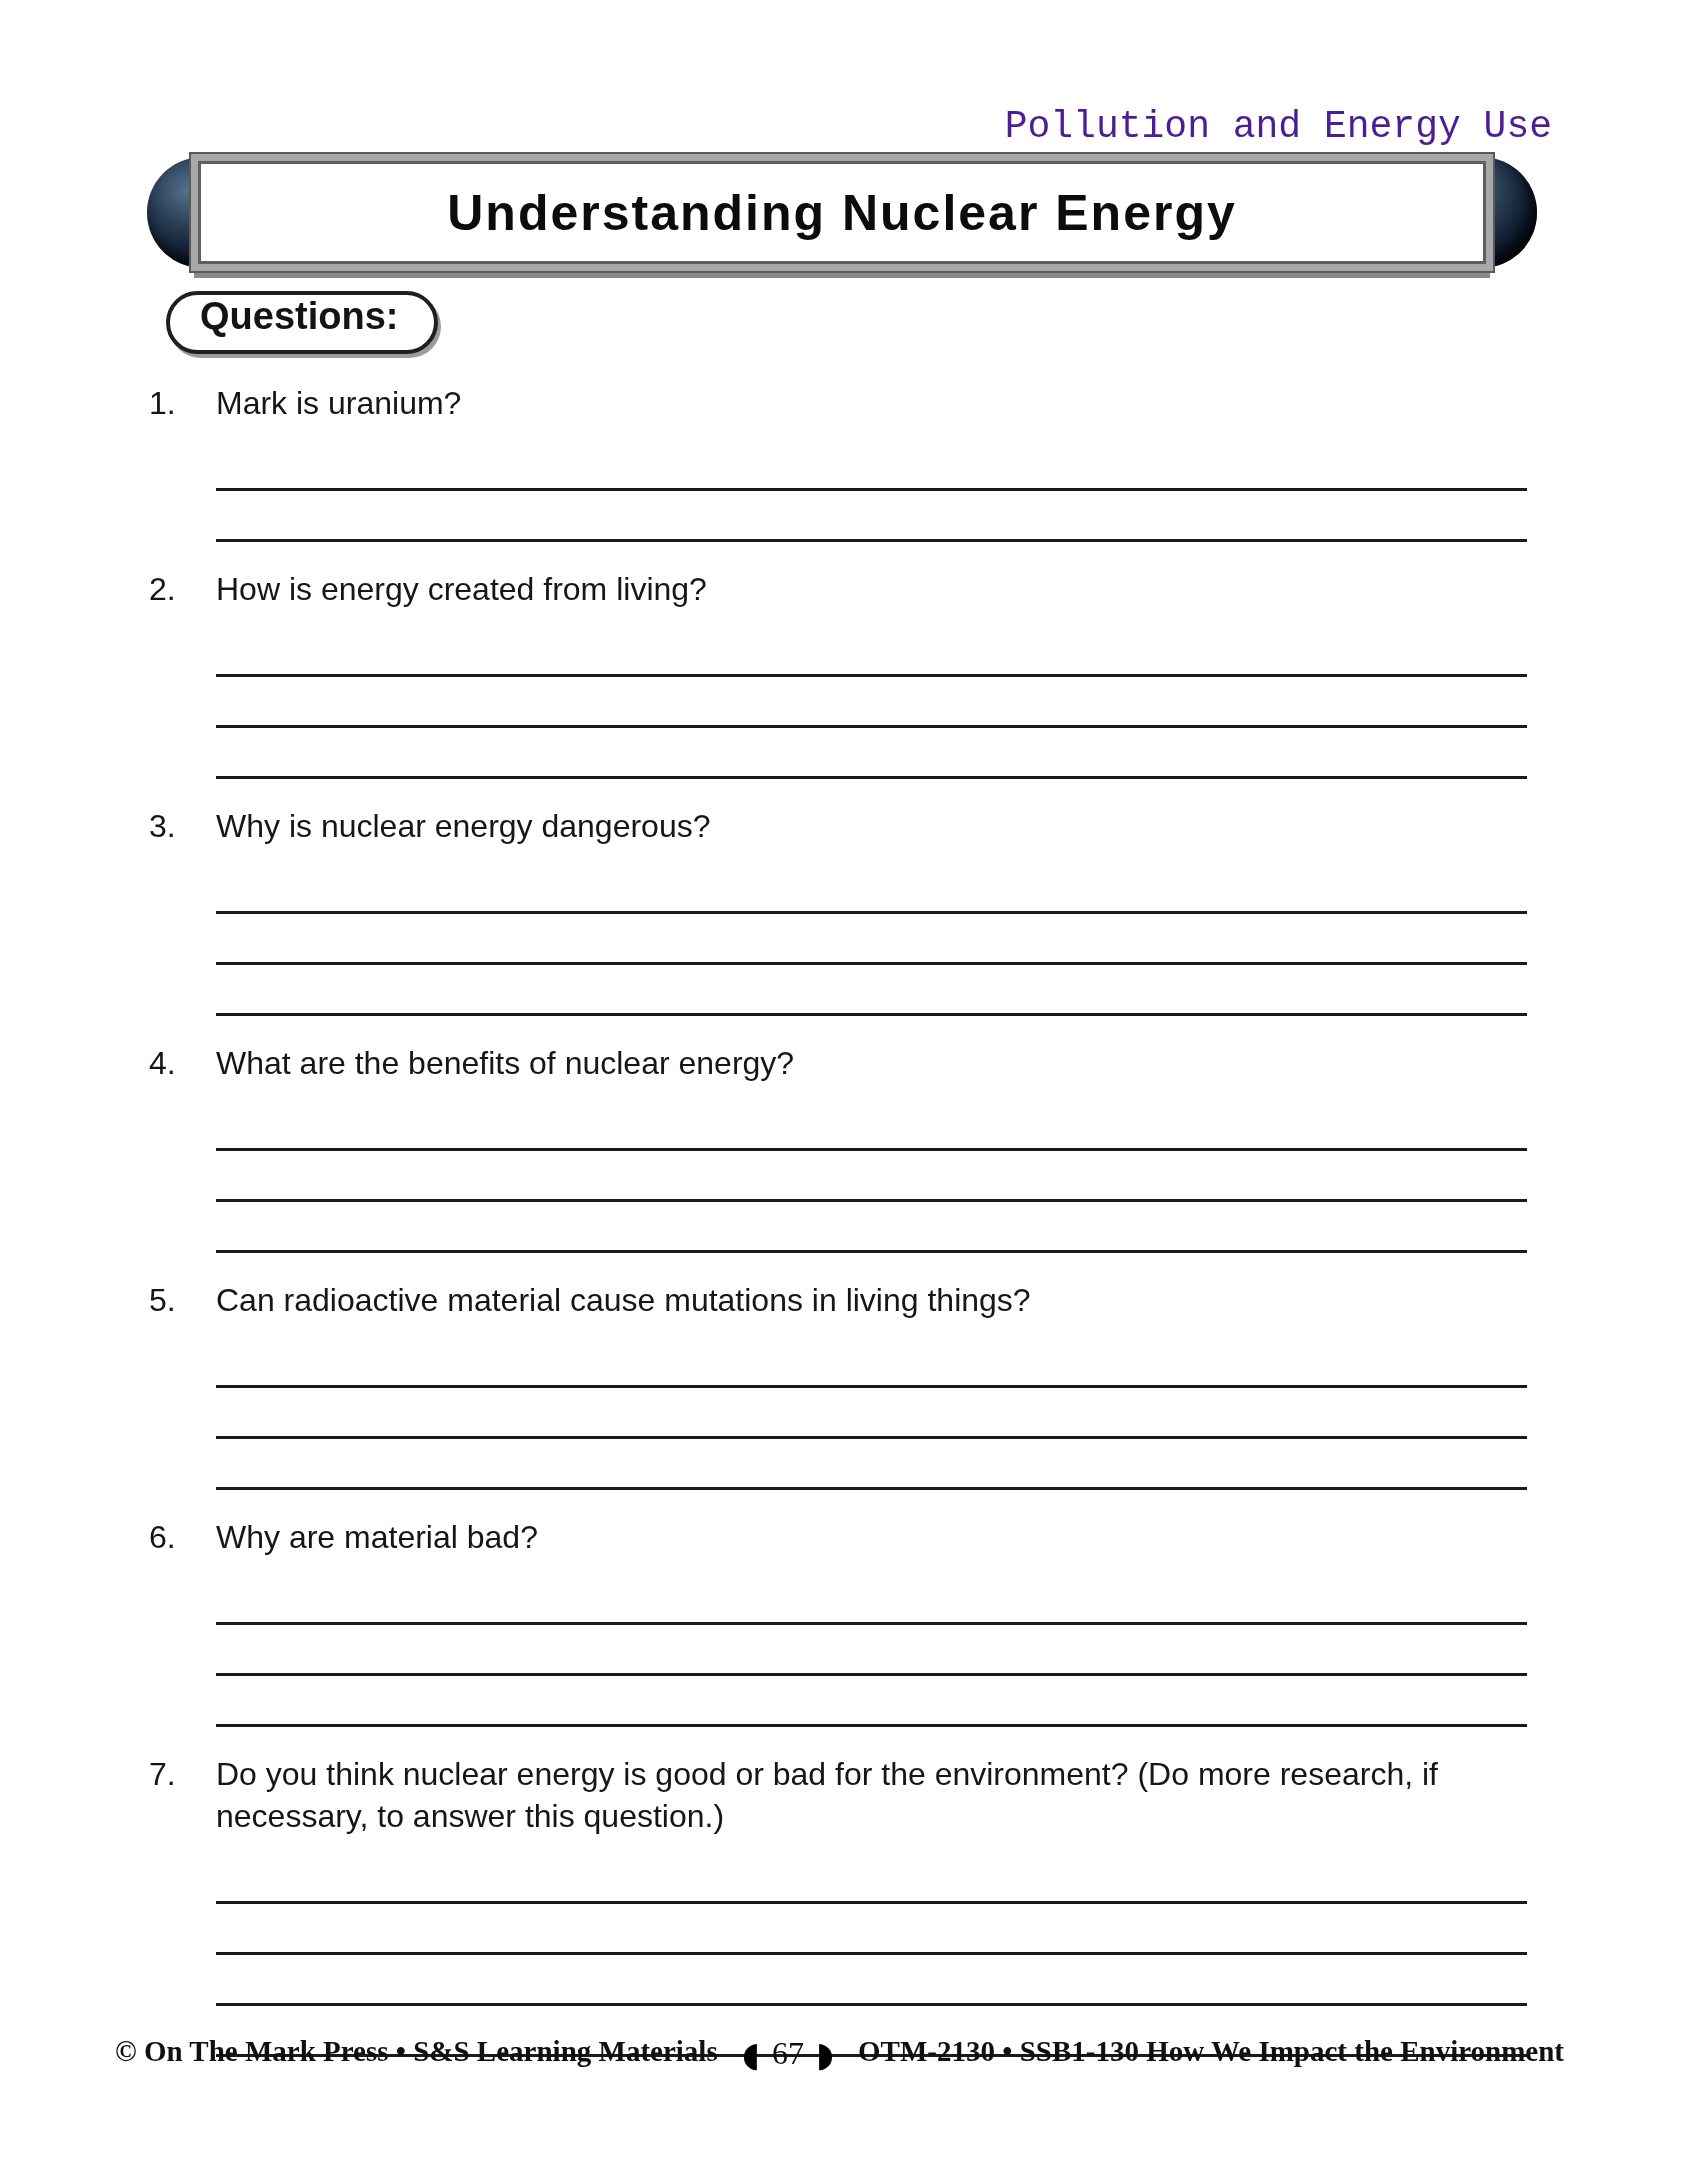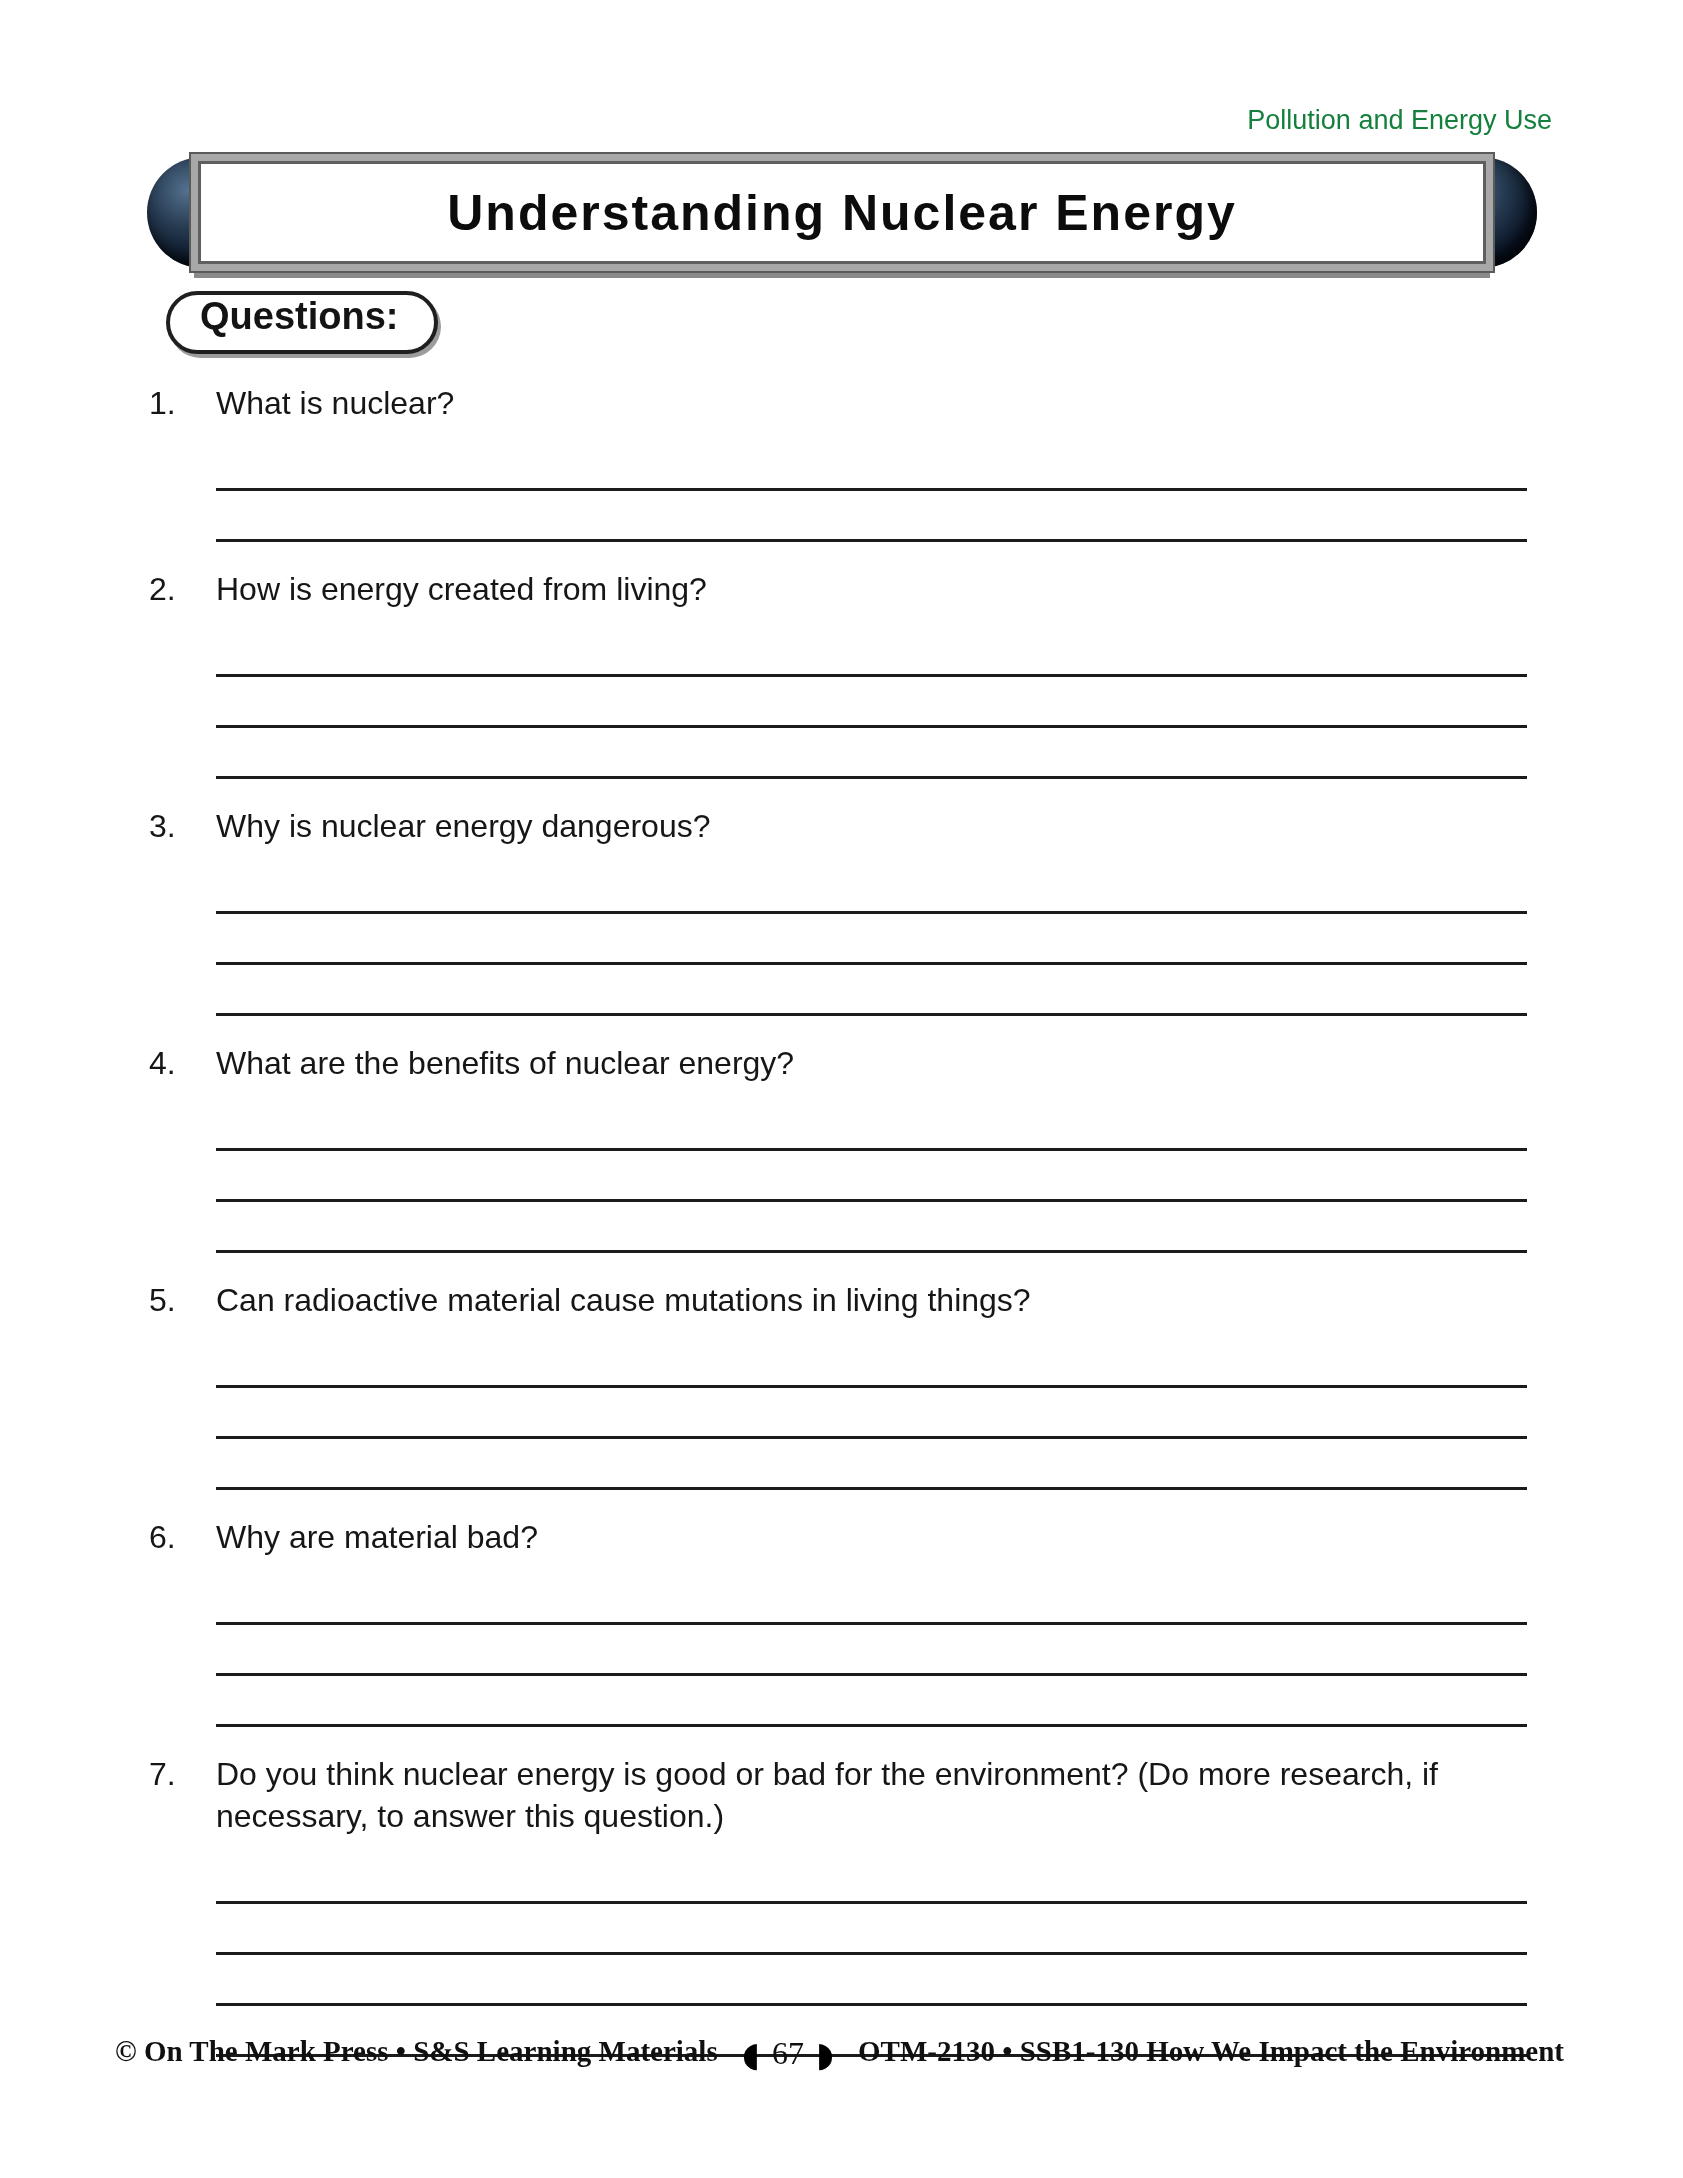--- a/index.html
+++ b/index.html
@@ -13,23 +13,23 @@
     position: relative;
     width: 1683px; height: 2178px;
     background: #ffffff;
     overflow: hidden;
   }
 
   
   .header-right {
     position: absolute;
     top: 105px; right: 131px;
-    font-family: Liberation Sans, sans-serif;
-    font-size: 27px;
-    color: #15803d;
+    font-family: Liberation Mono, monospace;
+    font-size: 38px;
+    color: #4c1d95;
   }
 
   
   .banner {
     position: absolute;
     top: 154px; left: 147px;
     width: 1390px; height: 117px;
   }
   .earth {
     position: absolute; top: 3px;
@@ -144,21 +144,21 @@
 
   <div class="questions-pill">
     <span class="label">Questions:</span>
   </div>
 
   <div class="questions-list">
 
   <div class="question-block">
         <div class="question-row">
           <div class="question-number">1.</div>
-          <div class="question-text">What is nuclear?</div>
+          <div class="question-text">Mark is uranium?</div>
         </div>
         <div class="answer-lines">
           <div class="answer-line"></div>
           <div class="answer-line"></div>
         </div>
       </div>
       <div class="question-block">
         <div class="question-row">
           <div class="question-number">2.</div>
           <div class="question-text">How is energy created from living?</div>

